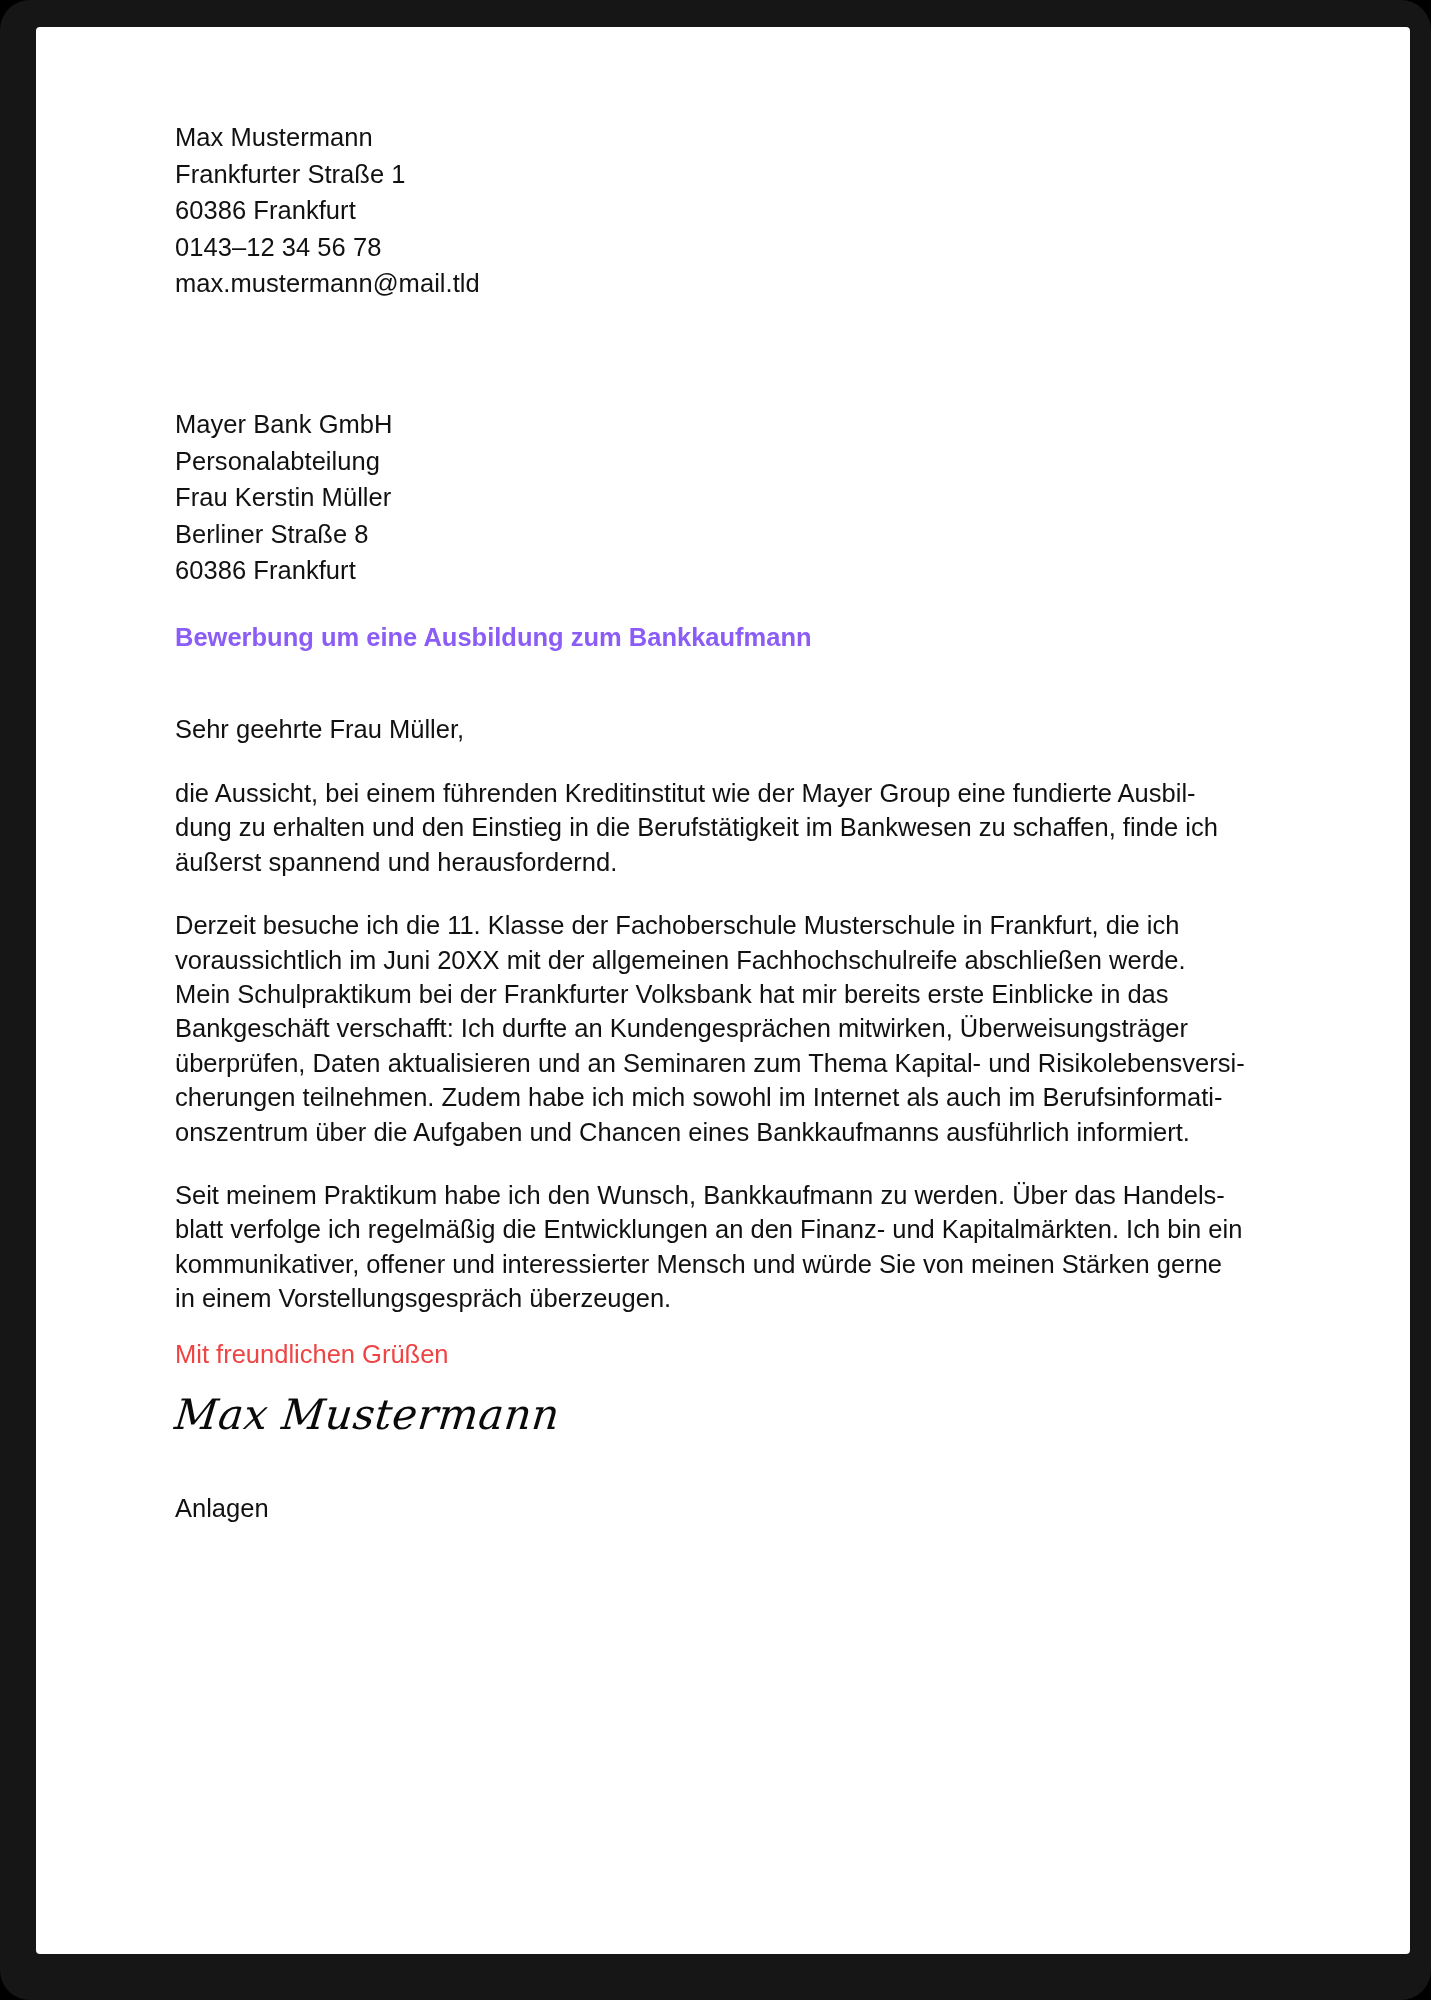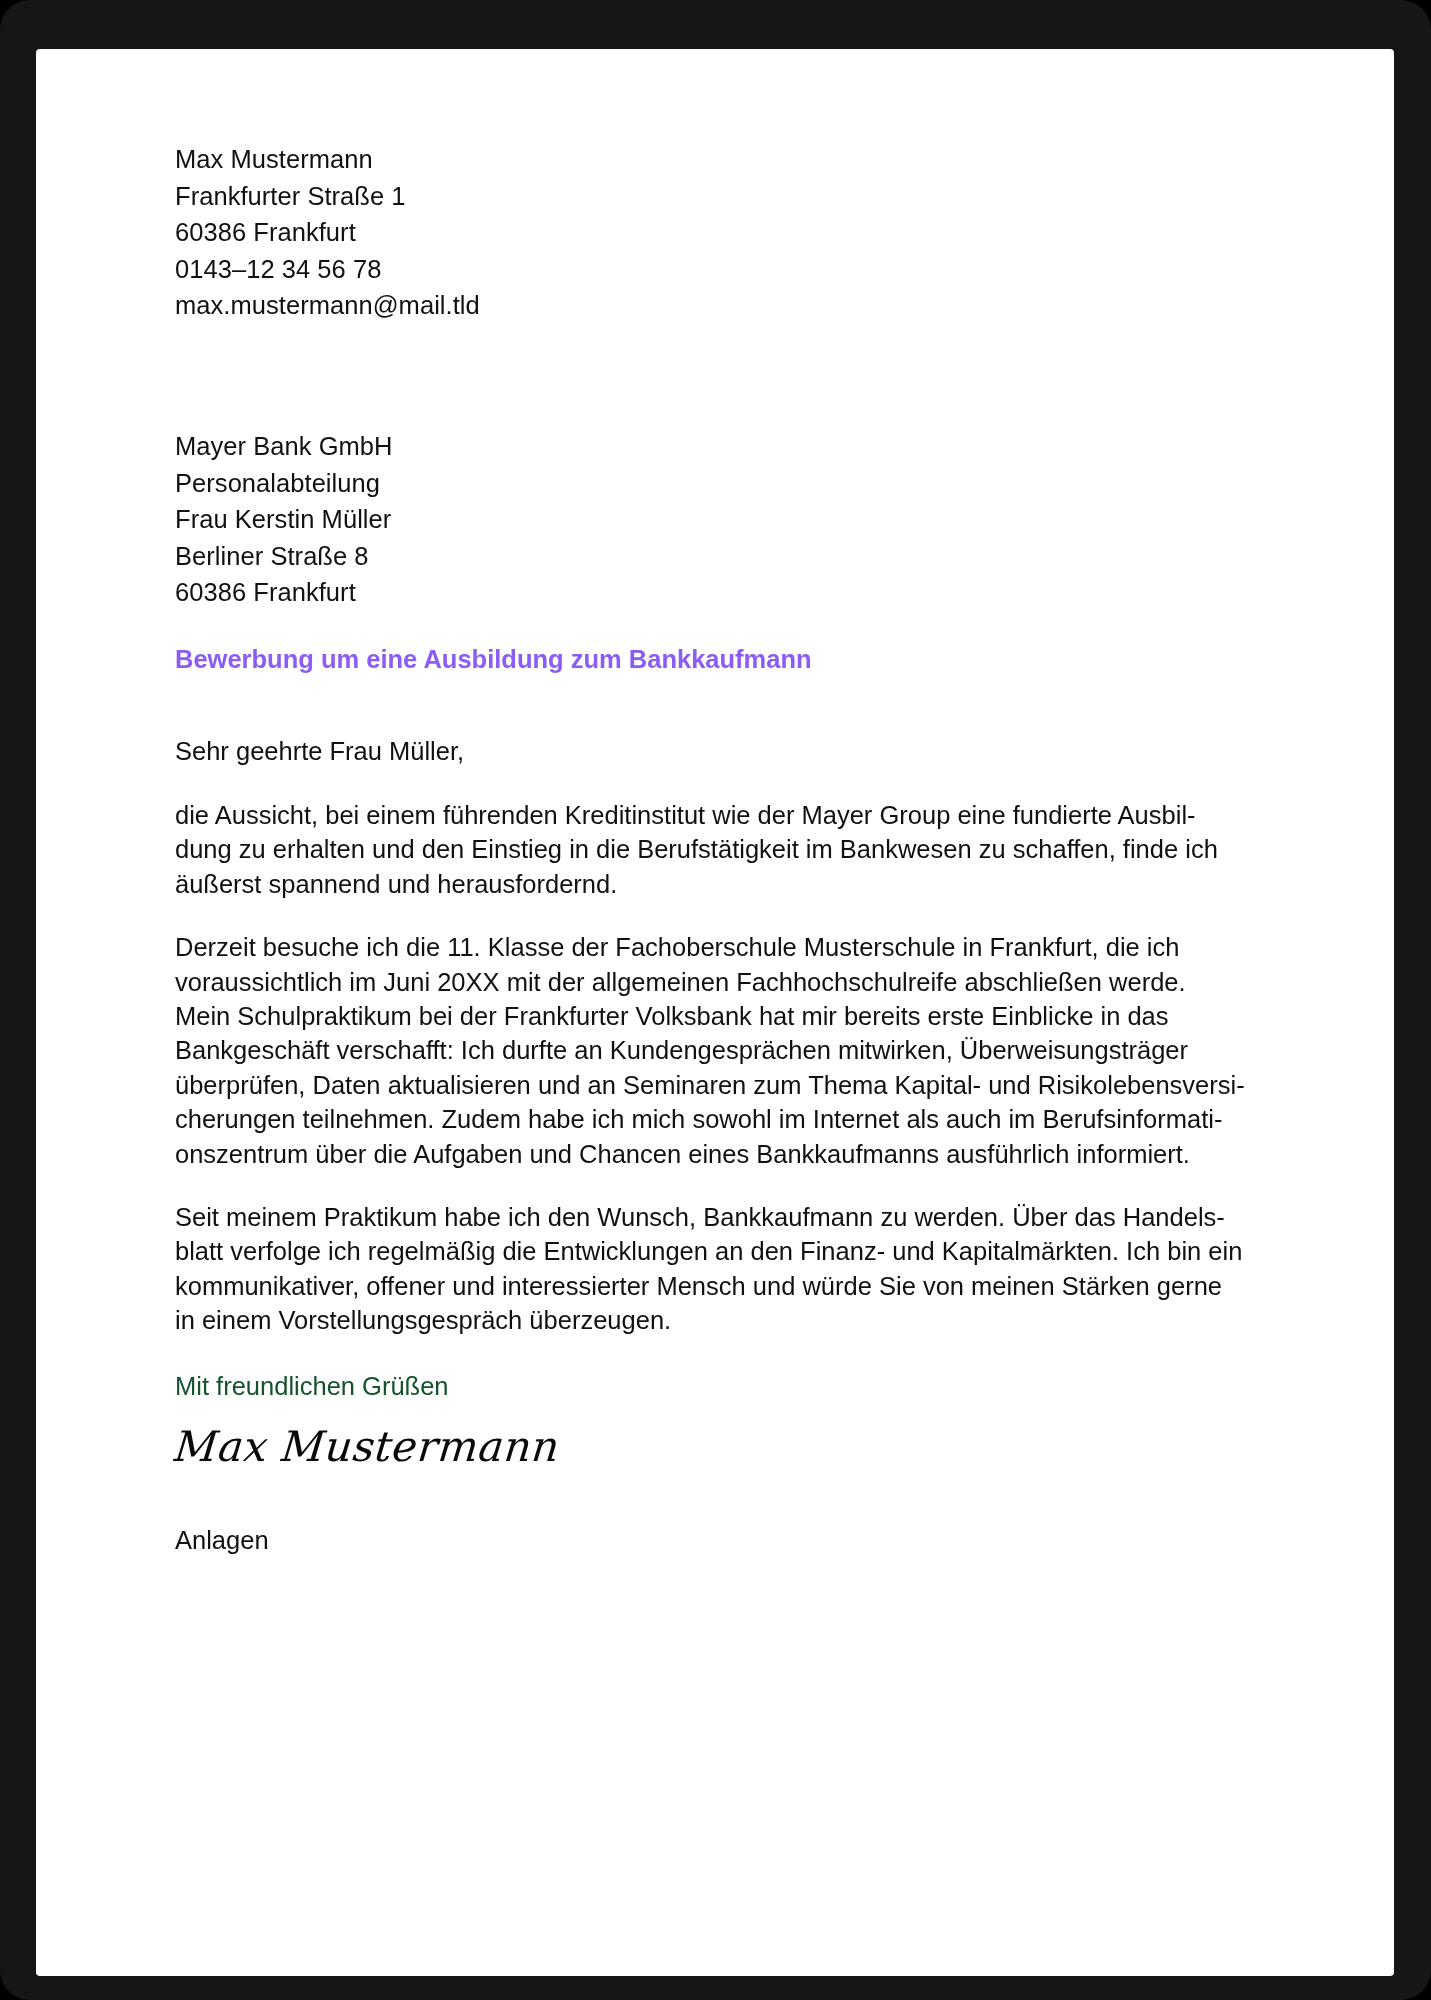--- a/index.html
+++ b/index.html
@@ -17,26 +17,27 @@
     left: 0; top: 0;
     width: 1431px;
     height: 2000px;
     background: #161616;
     border-radius: 30px;
     overflow: hidden;
   }
   .page {
     position: absolute;
     left: 36px;
-    top: 49px;
+    top: 27px;
     width: 1358px;
     height: 1927px;
     background: #ffffff;
     border-radius: 4px;
     overflow: hidden;
+    padding-left: 16px;
   }
   .content {
     position: absolute;
     left: 139px;
     top: 62px;
     width: 1105px;
   }
   .block {
     font-size: 25.5px;
     line-height: 36.6px;
@@ -72,24 +73,24 @@
   }
   .para {
     margin-top: 29px;
     font-size: 25.5px;
     line-height: 34.4px;
     color: #111111;
     width: 1090px;
   }
   .para .ln { display: block; white-space: pre; }
   .closing {
-    margin-top: 30px;
+    margin-top: 20px;
     font-size: 25.5px;
     line-height: 36px;
-    color: #14532d;
+    color: #ef4444;
   }
   .signature {
     margin-top: 14px;
     font-family: "DejaVu Serif", serif;
     font-style: italic;
     font-size: 42px;
     line-height: 58px;
     color: #0a0a0a;
     letter-spacing: 0.5px;
     transform: skewX(-6deg);

